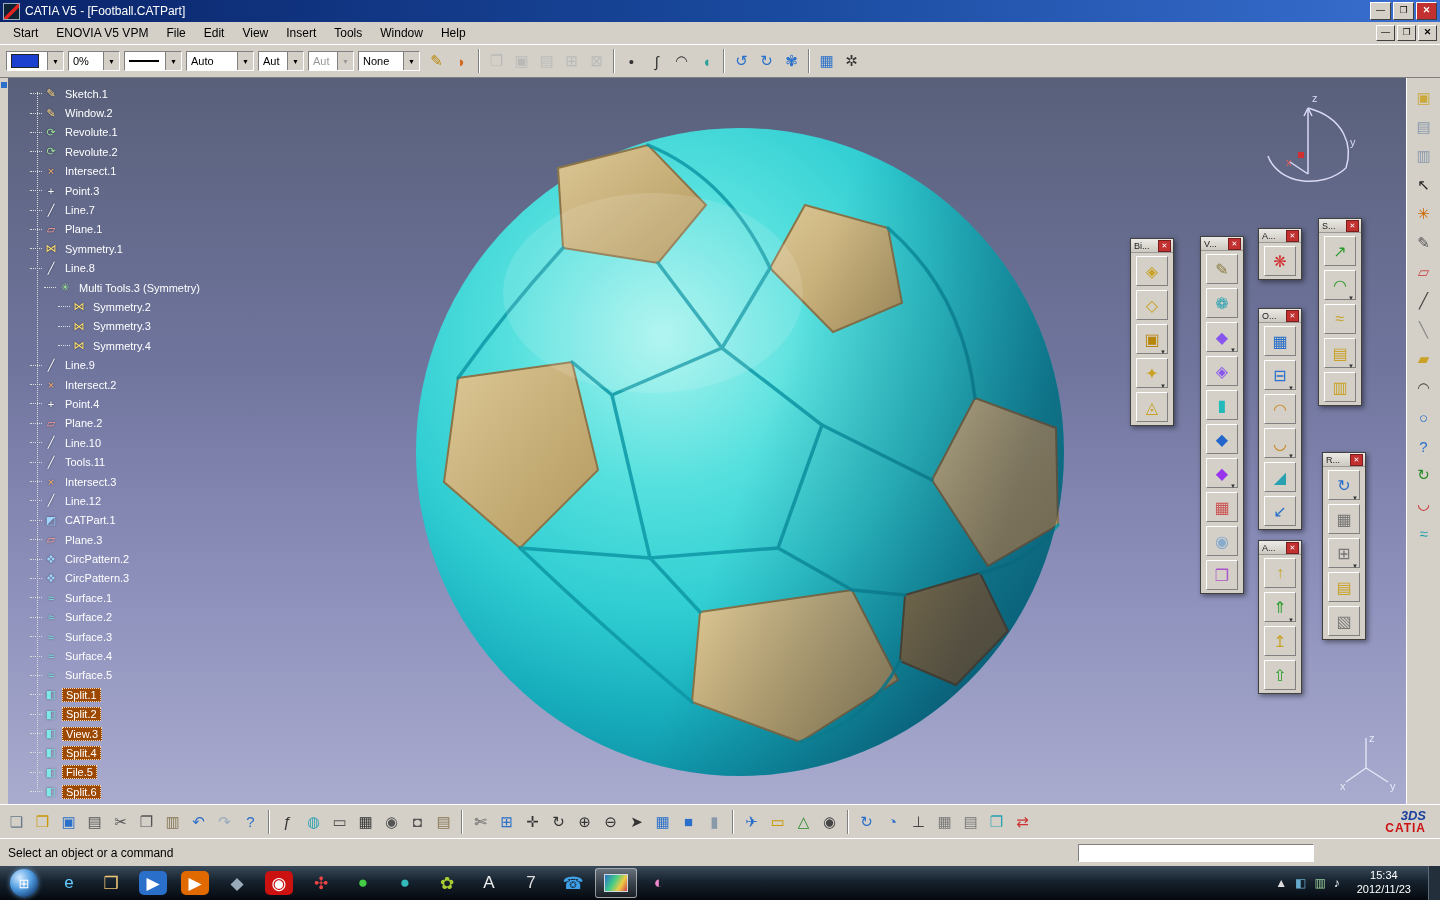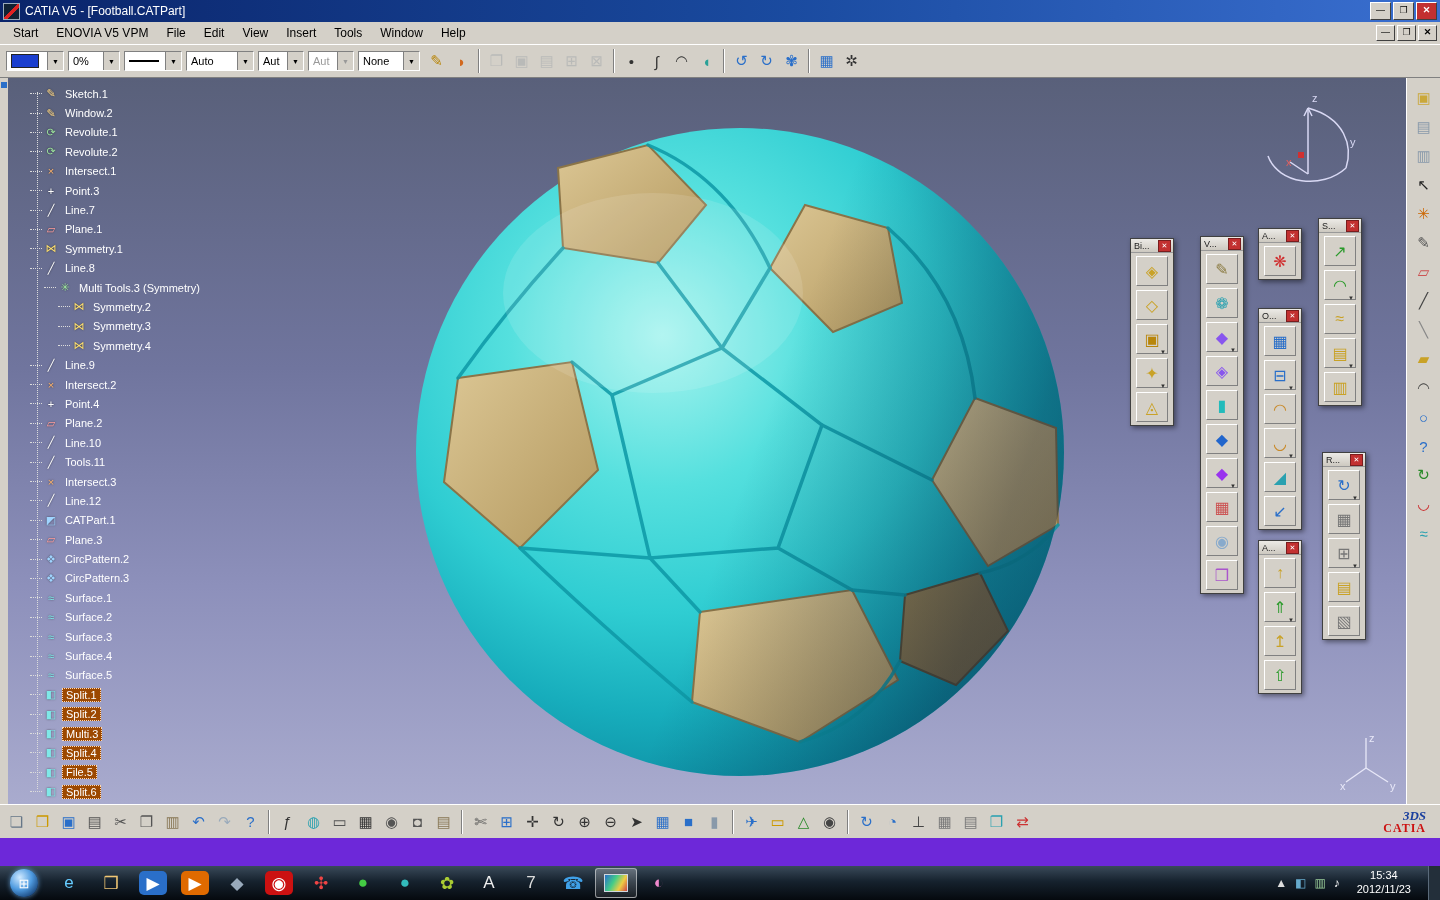--- a/index.html
+++ b/index.html
@@ -1,17 +1,17 @@
 <!DOCTYPE html>
 <html><head>
 <meta charset="utf-8">
 <style>
   html,body{margin:0;padding:0;background:#222;}
   .screen{position:relative;width:1440px;height:900px;overflow:hidden;
-          font-family:"Liberation Sans",sans-serif;background:#6d28d9;color:#000;}
+          font-family:"Liberation Sans",sans-serif;background:#e5e5e5;color:#000;}
 
   
   .titlebar{position:absolute;left:0;top:0;width:100%;height:22px;
     background:linear-gradient(90deg,#0a246a 0%,#1a4ba0 55%,#3a6fd0 100%);
     display:flex;align-items:center;color:#fff;font-size:12px;padding:0 3px;box-sizing:border-box;}
   .app-icon{width:15px;height:15px;margin-right:5px;border:1px solid #9ab;
     background:linear-gradient(135deg,#123 45%,#d22 45%,#d22 62%,#123 62%);}
   .tb-btns{margin-left:auto;display:flex;}
   .tb-btn{width:19px;height:16px;background:#d4d0c8;border:1px solid;border-color:#fff #404040 #404040 #fff;
     color:#000;font-size:9px;line-height:14px;text-align:center;margin-left:2px;}
@@ -78,21 +78,21 @@
   
   .ball-svg{position:absolute;left:400px;top:45px;z-index:1;}
   .compass-svg{position:absolute;right:46px;top:10px;z-index:2;}
   .triad-svg{position:absolute;right:8px;bottom:12px;z-index:2;}
   .compass-svg text,.triad-svg text{font-family:"Liberation Sans",sans-serif;font-size:11px;}
 
   
   .toolbar-bottom{position:absolute;left:0;top:804px;width:100%;height:34px;background:#d4d0c8;
     border-top:1px solid #fff;display:flex;align-items:center;gap:1px;padding:0 4px;box-sizing:border-box;}
   .catia-logo{margin-left:auto;display:flex;flex-direction:column;align-items:flex-end;
-    line-height:1;padding-right:10px;font-family:Liberation Serif, serif;}
+    line-height:1;padding-right:10px;}
   .logo-top{font-size:13px;font-weight:bold;font-style:italic;color:#1a3f9e;}
   .logo-bottom{font-size:12px;font-weight:bold;color:#cc1111;letter-spacing:1px;}
 
   
   .statusbar{position:absolute;left:0;top:838px;width:100%;height:28px;background:#d4d0c8;
     border-top:1px solid #fff;font-size:12px;display:flex;align-items:center;padding:0 8px;box-sizing:border-box;}
   .status-field{position:absolute;left:1078px;top:5px;width:234px;height:16px;background:#fff;
     border:1px solid;border-color:#808080 #fff #fff #808080;}
 
   
@@ -423,21 +423,21 @@
             <div class="tree-label">Split.1</div>
           </div>
           <div class="tree-row selected" style="margin-left: 0px;">
             <div class="conn"></div>
             <div class="tree-icon" style="color: rgb(127, 232, 232);">◧</div>
             <div class="tree-label">Split.2</div>
           </div>
           <div class="tree-row selected" style="margin-left: 0px;">
             <div class="conn"></div>
             <div class="tree-icon" style="color: rgb(127, 232, 232);">◧</div>
-            <div class="tree-label">Multi.3</div>
+            <div class="tree-label">View.3</div>
           </div>
           <div class="tree-row selected" style="margin-left: 0px;">
             <div class="conn"></div>
             <div class="tree-icon" style="color: rgb(127, 232, 232);">◧</div>
             <div class="tree-label">Split.4</div>
           </div>
           <div class="tree-row selected" style="margin-left: 0px;">
             <div class="conn"></div>
             <div class="tree-icon" style="color: rgb(127, 232, 232);">◧</div>
             <div class="tree-label">File.5</div>
@@ -632,20 +632,24 @@
         <div class="icon-btn" style="color: rgb(119, 119, 119);">▤</div>
         <div class="icon-btn" style="color: rgb(42, 161, 176);">❐</div>
         <div class="icon-btn" style="color: rgb(204, 51, 51);">⇄</div>
       </span>
     <div class="catia-logo">
       <span class="logo-top">3DS</span>
       <span class="logo-bottom">CATIA</span>
     </div>
   </div>
 
+  <div class="statusbar">
+    <span>Select an object or a command</span>
+    <div class="status-field"></div>
+  </div>
 
   <div class="taskbar">
     <div class="start-orb">⊞</div>
     <span style="display:flex;align-items:center">
         <div class="task-item" style="color: rgb(102, 204, 255);">e</div>
         <div class="task-item" style="color: rgb(240, 198, 116);">❒</div>
         <div class="task-item" style="color: rgb(255, 255, 255); background: rgb(42, 111, 201); border-radius: 5px; width: 28px; height: 24px; margin: 0px 7px;">▶</div>
         <div class="task-item" style="color: rgb(255, 255, 255); background: rgb(224, 106, 0); border-radius: 5px; width: 28px; height: 24px; margin: 0px 7px;">▶</div>
         <div class="task-item" style="color: rgb(153, 170, 187);">◆</div>
         <div class="task-item" style="color: rgb(255, 255, 255); background: rgb(204, 17, 17); border-radius: 5px; width: 28px; height: 24px; margin: 0px 7px;">◉</div>

